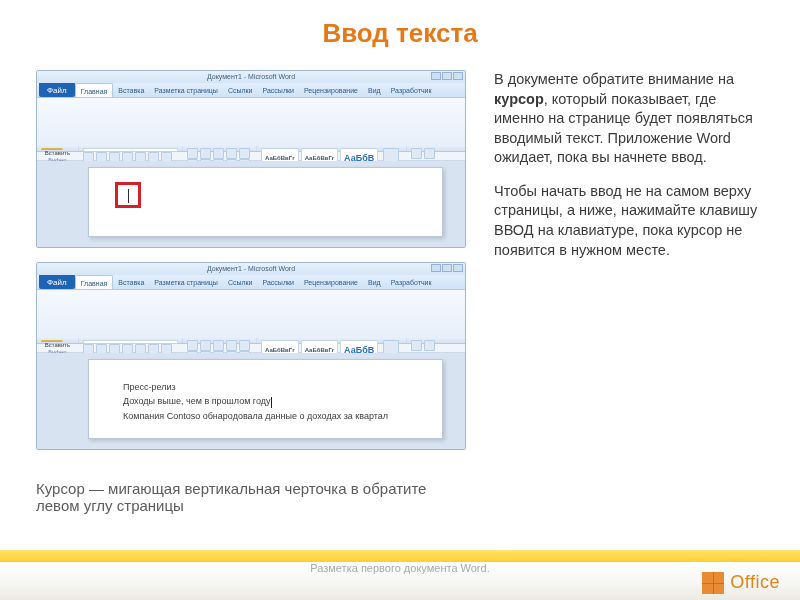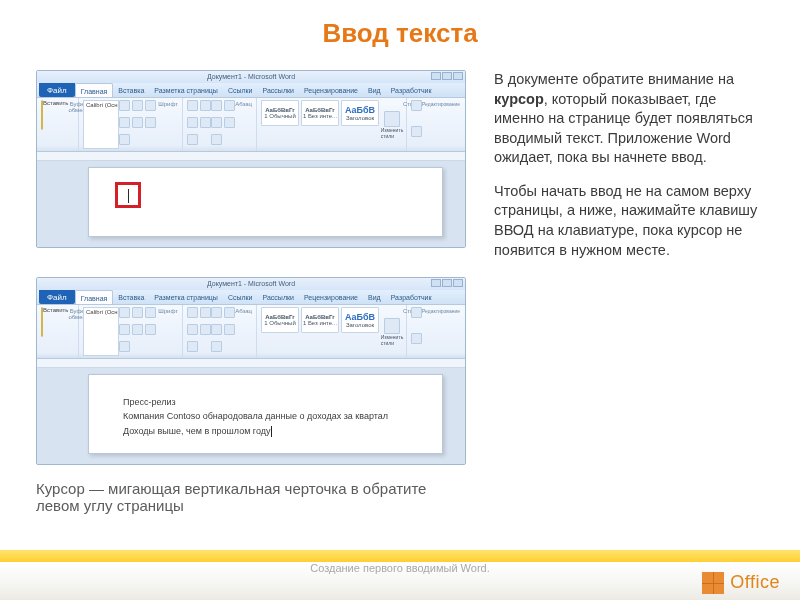--- a/index.html
+++ b/index.html
@@ -15,21 +15,21 @@
     font-size: 26px;
     font-weight: 700;
     padding-top: 18px;
   }
   .content-row {
     position: absolute;
     top: 70px; left: 36px; right: 30px;
     display: flex;
     gap: 28px;
   }
-  .shots { width: 430px; display: flex; flex-direction: column; gap: 29px; }
+  .shots { width: 430px; display: flex; flex-direction: column; gap: 14px; }
   .body-copy { flex: 1; font-size: 14.5px; line-height: 1.35; color: #3b3b3b; }
   .body-copy p { margin-bottom: 14px; }
   .body-copy b { font-weight: 700; }
   .caption {
     position: absolute;
     left: 36px; top: 480px;
     width: 430px;
     font-size: 15px;
     color: #5c5c5c;
   }
@@ -107,22 +107,23 @@
   .ww-tab.active { background: #fdfdff; border: 1px solid #b6c9dd; border-bottom: none; border-radius: 2px 2px 0 0; }
   .ww-ribbon {
     display: flex;
     height: 54px;
     background: linear-gradient(#f5f9ff,#e7effa 90%,#d6e2f0);
     border-bottom: 1px solid #b6c9dd;
   }
   .rib-group {
     border-right: 1px solid #cfdcee;
     padding: 2px 4px;
-    display: flex; flex-direction: row; justify-content: space-between;
+    display: flex; flex-direction: column; justify-content: space-between;
     position: relative;
+    margin-top: 48px;
   }
   .rib-group .lbl {
     font-size: 6px; color: #6f89a4; text-align: center;
     padding-top: 1px;
   }
   .ico-row { display: flex; gap: 2px; flex-wrap: wrap; }
   .ico { width: 11px; height: 11px; background: #dfe9f6; border: 1px solid #b7cde6; border-radius: 1px; }
   .ico.paste { width: 22px; height: 30px; background: linear-gradient(#fff3c7,#f6d66e); border-color: #d6b44c; }
   .style-card {
     width: 38px; height: 26px;
@@ -362,42 +363,42 @@
                 <div class="ico"></div>
                 <div class="ico"></div>
               </div>
             <div class="lbl" style="font-size:5px">Редактирование</div>
           </div>
         </div>
         <div class="ww-ruler"></div>
         <div class="ww-page-area">
           <div class="ww-page">
             <div>Пресс-релиз</div>
+            <div><span>Доходы выше, чем в прошлом году</span><span class="txt-cursor"></span></div>
             <div>Компания Contoso обнародовала данные о доходах за квартал</div>
-            <div><span>Доходы выше, чем в прошлом году</span><span class="txt-cursor"></span></div>
           </div>
         </div>
       </div>
 
     </div>
 
     <div class="body-copy">
       <p>
         <span>В документе обратите внимание на </span><b>курсор</b><span>, который показывает, где именно на странице будет появляться вводимый текст. Приложение Word ожидает, пока вы начнете ввод.</span>
       </p>
       <p>Чтобы начать ввод не на самом верху страницы, а ниже, нажимайте клавишу ВВОД на клавиатуре, пока курсор не появится в нужном месте.</p>
     </div>
   </div>
 
   <div class="caption">Курсор — мигающая вертикальная черточка в обратите левом углу страницы</div>
 
   <div class="band-outer"></div>
   <div class="band-inner"></div>
 
-  <div class="foot-title">Создание первого вводимый Word.</div>
+  <div class="foot-title">Разметка первого документа Word.</div>
 
   <div class="office-logo">
     <div class="sq">
         <div></div>
         <div></div>
         <div></div>
         <div></div>
       </div>
     <div class="word">Office</div>
   </div>

